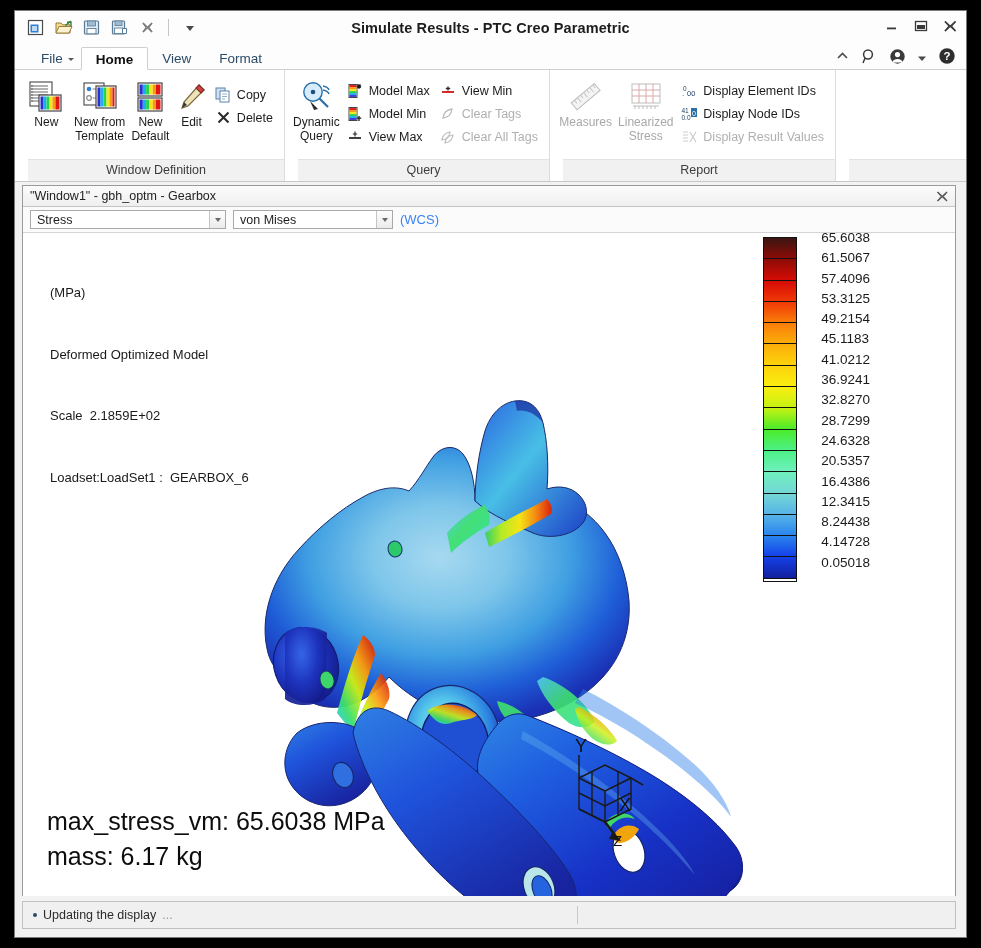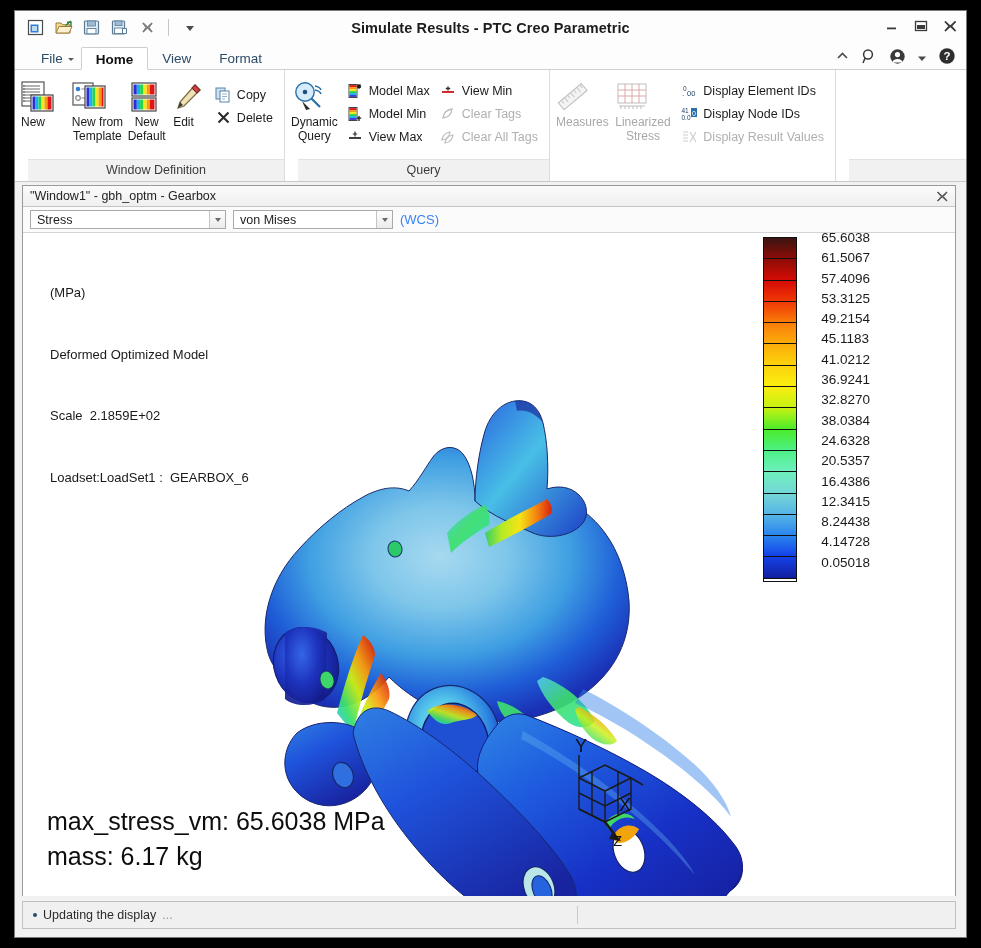--- a/index.html
+++ b/index.html
@@ -153,21 +153,21 @@
     color: #3c3c3c;
     background: #f1f1f1;
     border-top: 1px solid #e2e2e2;
     margin-left: 13px;
   }
 
   .bigbtn {
     width: 58px;
     display: flex;
     flex-direction: column;
-    align-items: flex-start;
+    align-items: center;
     padding-top: 4px;
     font-size: 12px;
     color: #1b1b1b;
     text-align: center;
     line-height: 14px;
   }
   .bigbtn .ico { height: 36px; display:flex; align-items:center; justify-content:center; }
   .bigbtn.dim { color: #a8a8a8; }
 
   .smallcol {
@@ -718,20 +718,21 @@
                 <g stroke="#c8c8c8" stroke-width="0.9" fill="none">
                   <path d="M2 3h5M2 6h5M2 9h5M2 12h5"></path>
                 </g>
                 <path d="M9 3 L15 13 M15 3 L9 13" stroke="#c8c8c8" stroke-width="1.1"></path>
               </svg>
             </span>
             <span>Display Result Values</span>
           </div>
         </div>
       </div>
+      <div class="rgroup-label">Report</div>
     </div>
 
     <div class="rgroup" style="flex:1">
       <div class="rgroup-body"></div>
       <div class="rgroup-label">&nbsp;</div>
     </div>
   </div>
 
   <div class="docwin">
 
@@ -995,21 +996,21 @@
         <div class="cb-labels" id="cb-labels">
               <span>65.6038</span>
               <span>61.5067</span>
               <span>57.4096</span>
               <span>53.3125</span>
               <span>49.2154</span>
               <span>45.1183</span>
               <span>41.0212</span>
               <span>36.9241</span>
               <span>32.8270</span>
-              <span>38.0384</span>
+              <span>28.7299</span>
               <span>24.6328</span>
               <span>20.5357</span>
               <span>16.4386</span>
               <span>12.3415</span>
               <span>8.24438</span>
               <span>4.14728</span>
               <span>0.05018</span>
             </div>
       </div>
 

